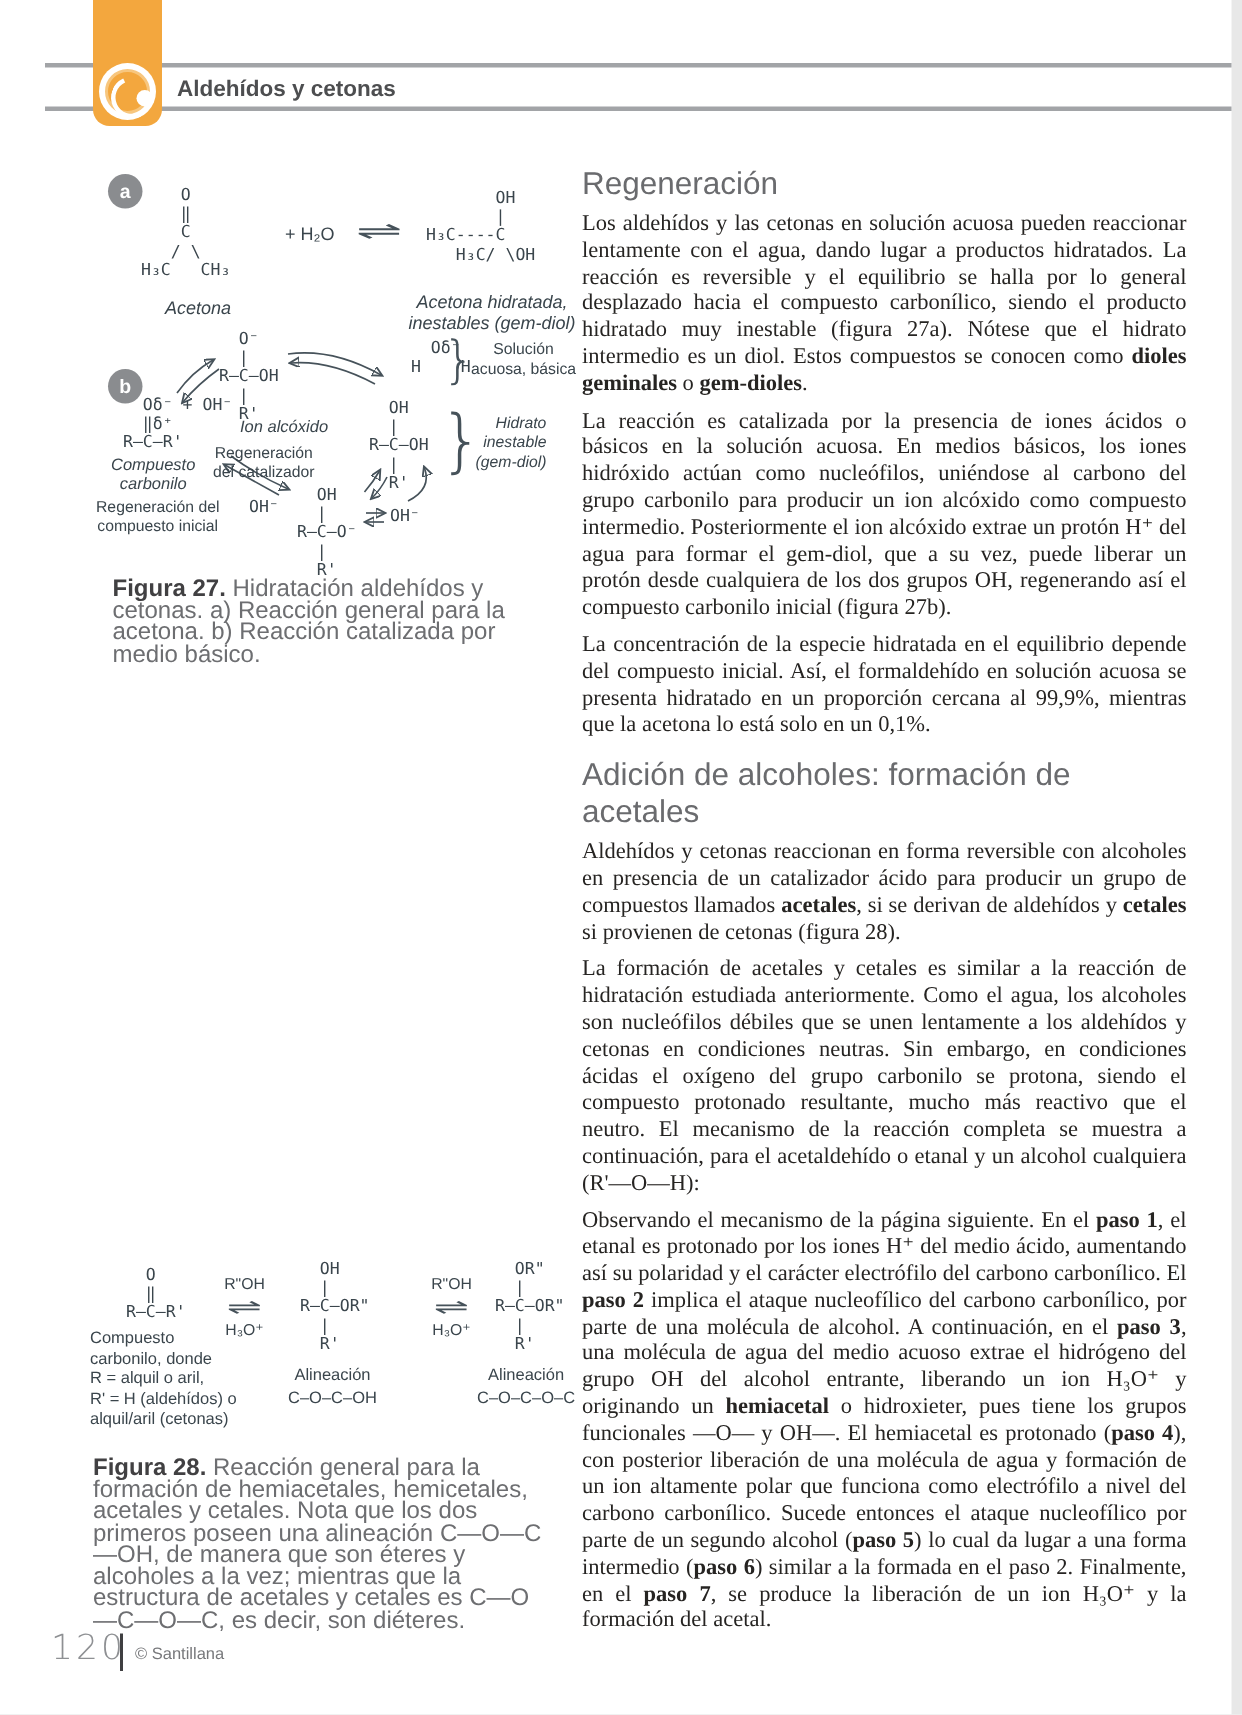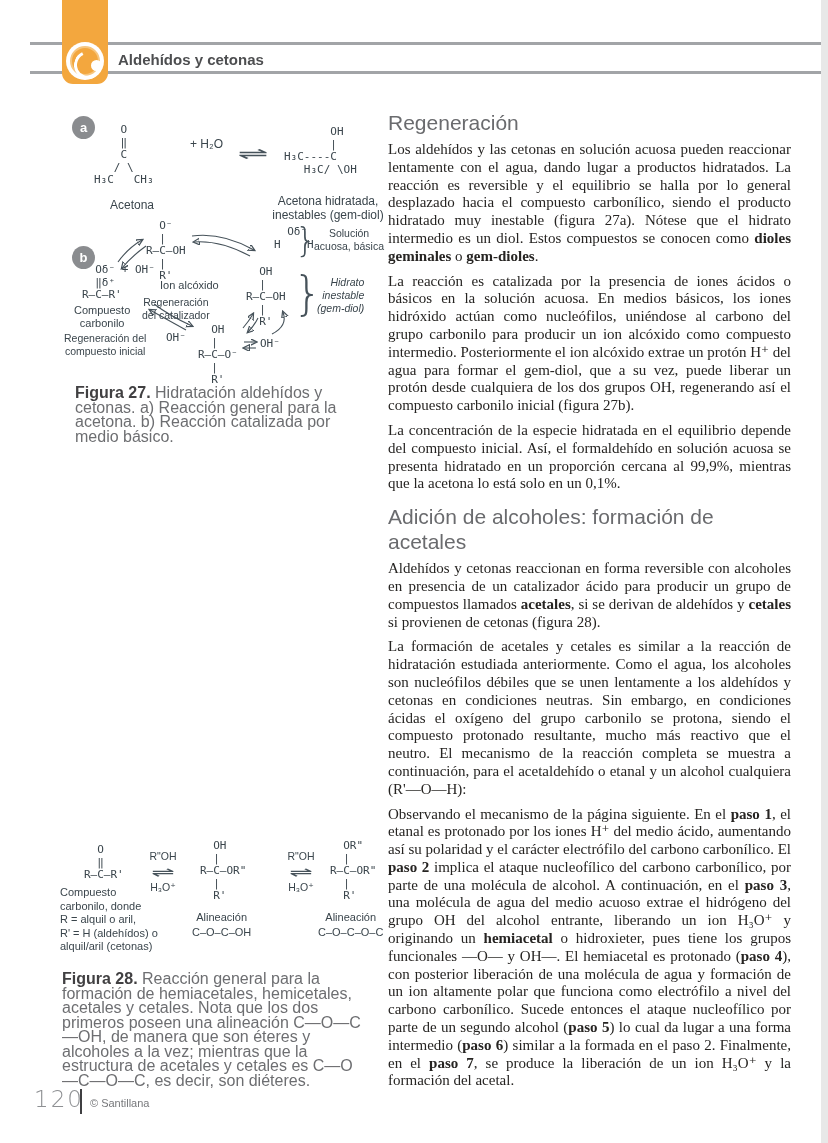--- a/index.html
+++ b/index.html
@@ -15,21 +15,21 @@
   .logo-dot{position:absolute;left:19px;top:12px;width:11px;height:11px;border-radius:50%;background:#ffffff;}
   .logo-arc{position:absolute;left:2px;top:3px;width:22px;height:22px;border-radius:50%;
             border:3px solid transparent;border-left-color:#ffffff;border-bottom-color:#ffffff;transform:rotate(20deg);}
   .chapter-title{position:absolute;left:118px;top:51px;font-size:15px;font-weight:bold;color:#4d4e50;z-index:3;}
   
   .panel{position:absolute;}
   .badge{position:absolute;width:23px;height:23px;border-radius:50%;background:#8a8c8f;color:#fff;
          font-size:13px;font-weight:bold;text-align:center;line-height:23px;}
   .chem{position:absolute;white-space:pre;font-family:"DejaVu Sans Mono","Liberation Mono",monospace;
         font-size:11px;line-height:12.5px;color:#3a454c;}
-  .flabel{position:absolute;white-space:pre;font-size:12px;line-height:14px;color:#3a454c;text-align:center;}
+  .flabel{position:absolute;white-space:pre;font-size:12px;line-height:14px;color:#3a454c;font-style:italic;text-align:center;}
   .fnote{position:absolute;white-space:pre;font-size:10.5px;line-height:13px;color:#3a454c;text-align:center;}
   .fnote.it{font-style:italic;text-align:right;}
   .eqwrap{position:absolute;text-align:center;color:#46525a;}
   .eq{display:inline-block;font-family:"DejaVu Sans",sans-serif;font-size:16px;transform:scaleX(2.3);}
   .eq28{display:inline-block;font-family:"DejaVu Sans",sans-serif;font-size:14px;transform:scaleX(2.0);line-height:14px;}
   .bracket{position:absolute;font-family:"DejaVu Sans",sans-serif;font-weight:300;color:#46525a;}
   .cap{position:absolute;font-size:16px;line-height:14.5px;color:#6d6e71;}
   .cap b{color:#414042;}
   
   .col{position:absolute;left:388px;top:110px;width:403px;}
@@ -64,21 +64,21 @@
   </div>
   <div class="chapter-title">Aldehídos y cetonas</div>
 
   <div class="panel" style="left:62px;top:110px;width:322px;height:106px;">
     <div class="badge" style="left:10px;top:6px;">a</div>
     <div class="chem" style="left:32px;top:14px;">    O
     ‖
     C
    / \
 H₃C   CH₃</div>
-    <div class="fnote" style="left:128px;top:28px;font-size:12px;">+ H₂O</div>
+    <div class="fnote" style="left:128px;top:40px;font-size:12px;">+ H₂O</div>
     <div class="eqwrap" style="left:166px;top:34px;width:50px;">
       <span class="eq">⇌</span>
     </div>
     <div class="chem" style="left:222px;top:16px;">       OH
        |
 H₃C----C
    H₃C/ \OH</div>
     <div class="flabel" style="left:48px;top:88px;">Acetona</div>
     <div class="flabel" style="left:198px;top:84px;width:136px;">Acetona hidratada,
 inestables (gem-diol)</div>

